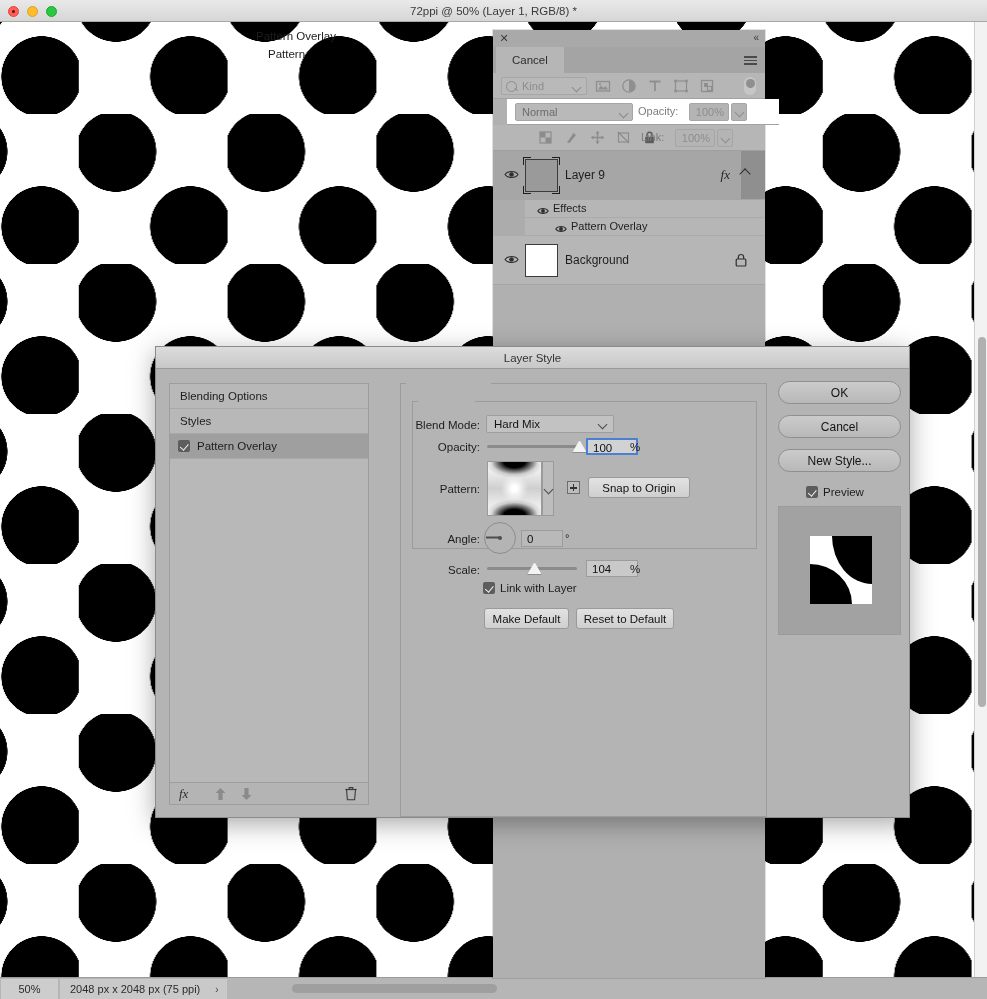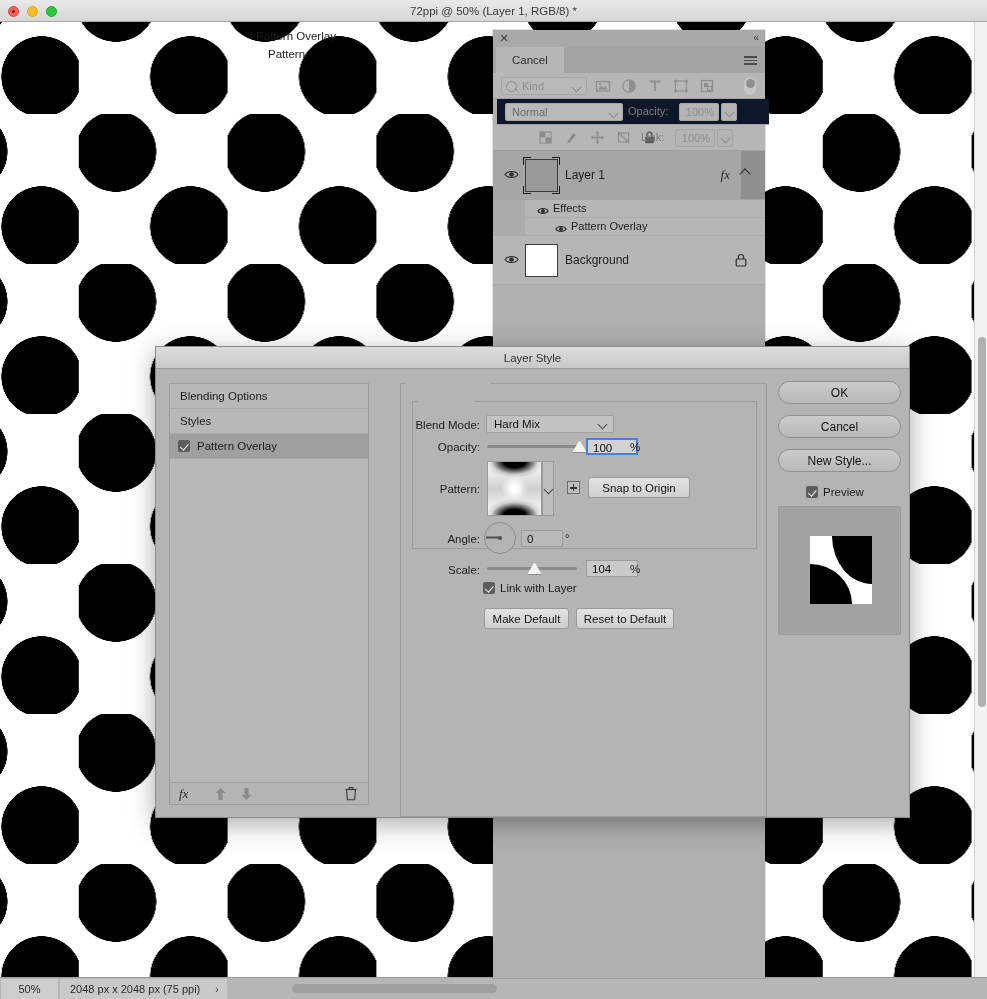--- a/index.html
+++ b/index.html
@@ -143,22 +143,22 @@
   .filter-toggle {
     position: absolute; right: 9px; top: 4px; width: 12px; height: 18px;
     background: #c6c6c6; border-radius: 6px;
   }
   .filter-toggle::after {
     content:""; position:absolute; left:1.5px; top:1.5px; width:9px; height:9px;
     border-radius:50%; background:#8f8f8f;
   }
 
   .blend-row {
-    position: absolute; left: 4px; top: 69px; width: 272px; height: 26px;
-    background: #0f172a; border-bottom: 1px solid #a2a2a2; box-sizing: border-box; padding-left: 16px;
+    position: absolute; left: 14px; top: 69px; width: 272px; height: 26px;
+    background: #ffffff; border-bottom: 1px solid #a2a2a2; box-sizing: border-box; padding-left: 16px;
   }
   .blend-select {
     position: absolute; left: 8px; top: 4px; width: 118px; height: 18px;
     background: #b9b9b9; border: 1px solid #a6a6a6; border-radius: 2px;
     box-sizing: border-box; font-size: 11px; color: #6c6c6c; line-height: 17px;
     padding-left: 6px;
   }
   .blend-select .cv {
     position: absolute; right: 5px; top: 6px; width: 6px; height: 6px;
     border-right: 1.2px solid #8a8a8a; border-bottom: 1.2px solid #8a8a8a;
@@ -612,21 +612,21 @@
               <circle cx="7.5" cy="7.5" r="2.3" fill="#2f2f2f"></circle>
             </svg>
         </span>
         <div class="layer-thumb thumb-gray"></div>
         <div class="thumb-mark">
           <span class="tl"></span>
             <span class="tr"></span>
             <span class="bl"></span>
             <span class="br"></span>
         </div>
-        <div class="layer-name">Layer 1</div>
+        <div class="layer-name">Layer 9</div>
         <div class="fx-mark">fx</div>
         <div class="fx-caret"></div>
       </div>
 
       <div class="effect-row">
         <div class="effect-left-strip"></div>
         <span class="eye-s" style="left:44px">
           <svg width="12" height="12" viewBox="0 0 15 15">
               <path d="M1 7.5 C3.5 3.5 11.5 3.5 14 7.5 C11.5 11.5 3.5 11.5 1 7.5 Z" fill="none" stroke="#2f2f2f" stroke-width="1.3"></path>
               <circle cx="7.5" cy="7.5" r="2.4" fill="#2f2f2f"></circle>

